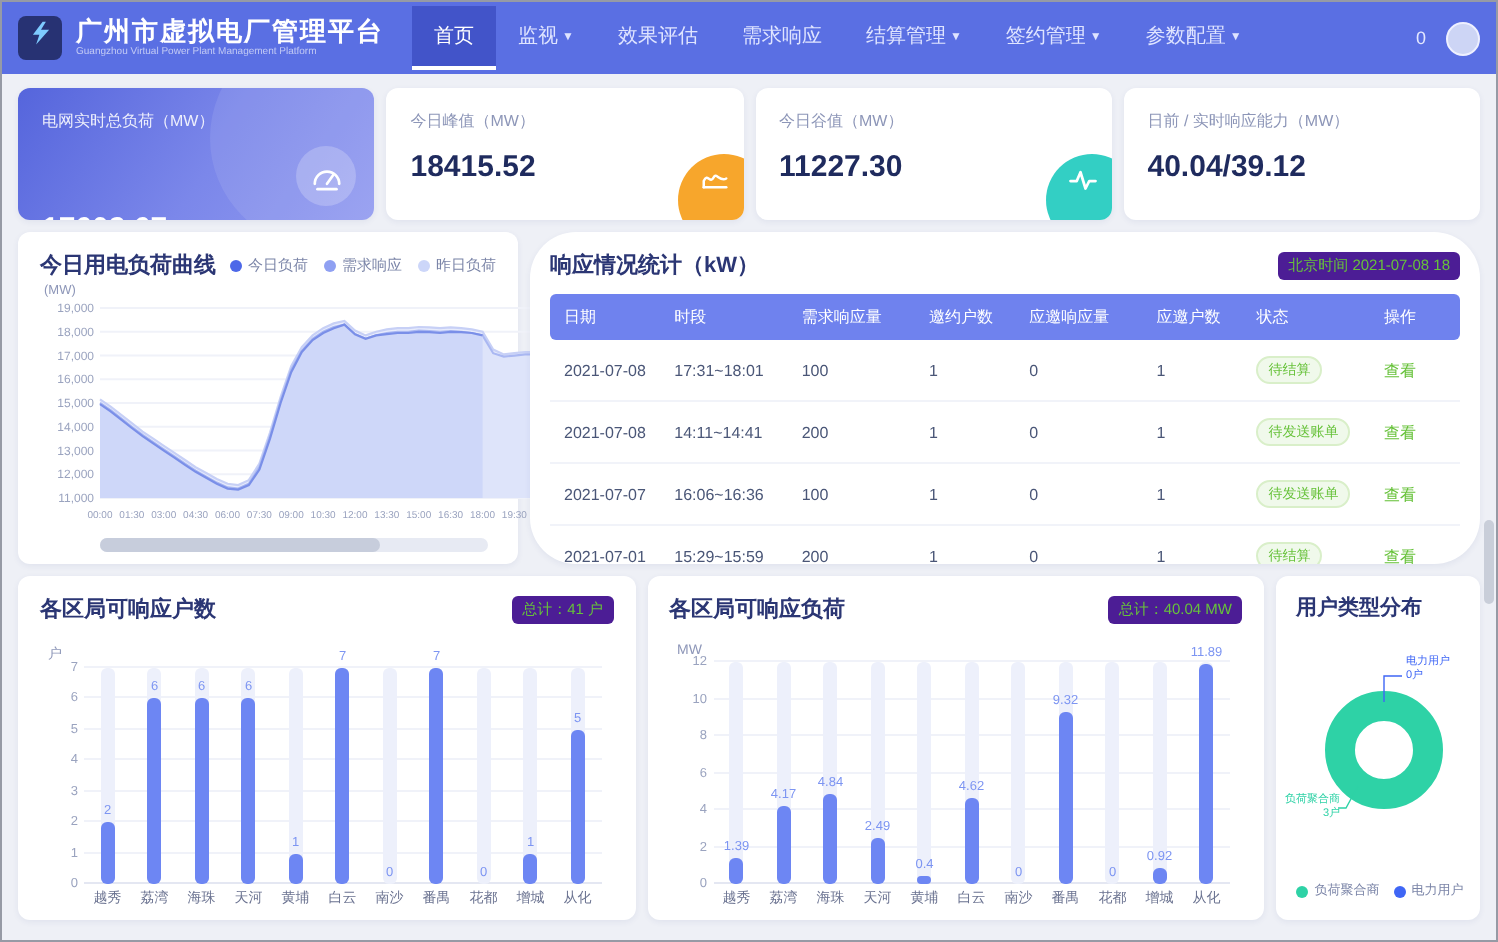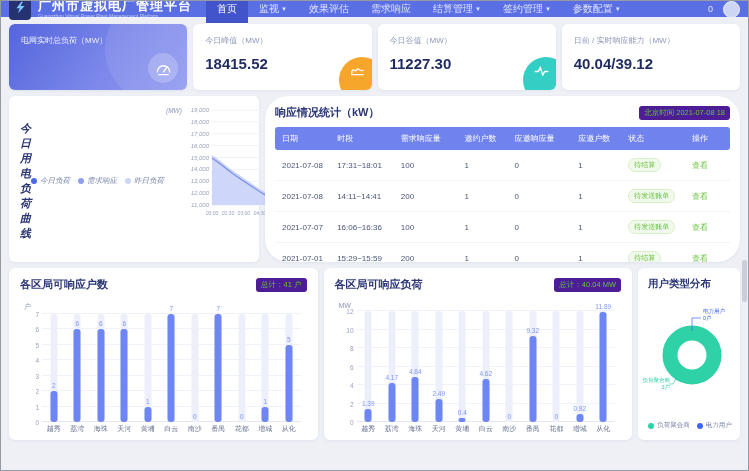--- a/index.html
+++ b/index.html
@@ -5,21 +5,21 @@
   * { margin:0; padding:0; box-sizing:border-box; }
   html,body { width:749px; height:471px; }
   body {
     font-family:"Liberation Sans", sans-serif;
     background:#eef0f6;
     border:1px solid #969aa5;
     overflow:hidden;
     position:relative;
   }
   
-  .hdr { height:16px; background:#5a6fe3; display:flex; align-items:center; padding:0 8px 0 8px; }
+  .hdr { height:36px; background:#5a6fe3; display:flex; align-items:center; padding:0 8px 0 8px; }
   .logo { width:22px; height:22px; background:#273273; border-radius:4px; display:flex; align-items:center; justify-content:center; flex:0 0 auto; }
   .brand { margin-left:7px; line-height:1; }
   .brand .t { font-size:13px; font-weight:bold; color:#fff; letter-spacing:1px; }
   .brand .s { font-size:5px; color:rgba(255,255,255,.62); margin-top:2px; white-space:nowrap; }
   .nav { display:flex; height:32px; margin-left:14px; }
   .nav-item { padding:0 11px; font-size:10px; color:#dfe4ff; line-height:32px; position:relative; cursor:pointer; white-space:nowrap; }
   .nav-item .caret { font-size:6px; margin-left:2px; vertical-align:1px; }
   .nav-item.active { background:#4254c9; color:#fff; }
   .nav-item.active::after { content:""; position:absolute; left:0; right:0; bottom:0; height:2px; background:#fff; }
   .hdr-right { margin-left:auto; display:flex; align-items:center; gap:10px; }
@@ -36,21 +36,21 @@
   .kpi .lbl { font-size:8px; color:#8d96b8; margin-bottom:9px; white-space:nowrap; }
   .kpi .val { font-size:15px; font-weight:bold; color:#1f2b5e; }
   .kpi.hl { background:linear-gradient(125deg,#5565dc 0%,#7b87ea 55%,#919af0 100%); }
   .kpi.hl .lbl { color:rgba(255,255,255,.88); }
   .kpi.hl .val { color:#fff;margin-top:40px; }
   .kpi .deco { position:absolute; width:110px; height:110px; border-radius:50%; background:rgba(255,255,255,.09); right:-28px; top:-30px; }
   .kpi .icon-circle { position:absolute; right:9px; bottom:7px; width:30px; height:30px; border-radius:50%; background:rgba(255,255,255,.22); display:flex; align-items:center; justify-content:center; }
   .kpi .corner { position:absolute; right:-13px; bottom:-13px; width:46px; height:46px; border-radius:50%; }
   .kpi .cicon { position:absolute; right:7px; bottom:7px; }
   
-  .chart-card { width:250px; padding:9px 11px 6px 11px; display:flex; flex-direction:row;font-style:italic; }
+  .chart-card { width:250px; padding:9px 11px 6px 11px; display:flex; flex-direction:column; }
   .lg { display:flex; gap:8px; align-items:center; }
   .lg-item { display:flex; align-items:center; gap:3px; font-size:7.5px; color:#7b85a8; cursor:pointer; white-space:nowrap; }
   .lg-dot { width:6px; height:6px; border-radius:50%; flex:0 0 auto; }
   .slider { height:7px; background:#e7eaf3; border-radius:4px; margin:3px 4px 0 30px; position:relative; }
   .slider .fill { position:absolute; left:0; top:0; bottom:0; width:72%; background:#c7cddc; border-radius:4px; }
   
   .table-card { flex:1; padding:9px 10px 6px 10px; display:flex; flex-direction:column; overflow:hidden;border-radius:23px; }
   .gbadge { font-size:7.5px; color:#67c23a; background:#4c1d95; border-radius:3px; padding:2px 5px; white-space:nowrap; }
   table.tbl { width:100%; border-collapse:collapse; margin-top:7px; table-layout:fixed; }
   .tbl th { background:#6f82ee; color:#fff; font-weight:normal; font-size:8px; padding:6px 3px; text-align:left; overflow:hidden; white-space:nowrap; }

